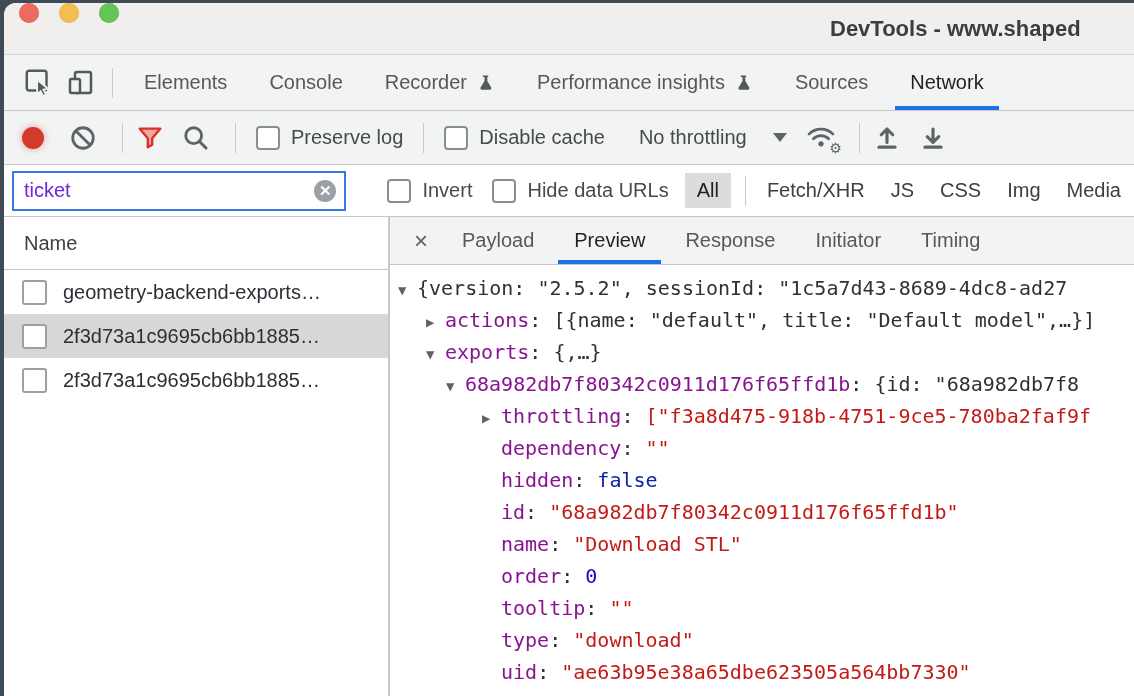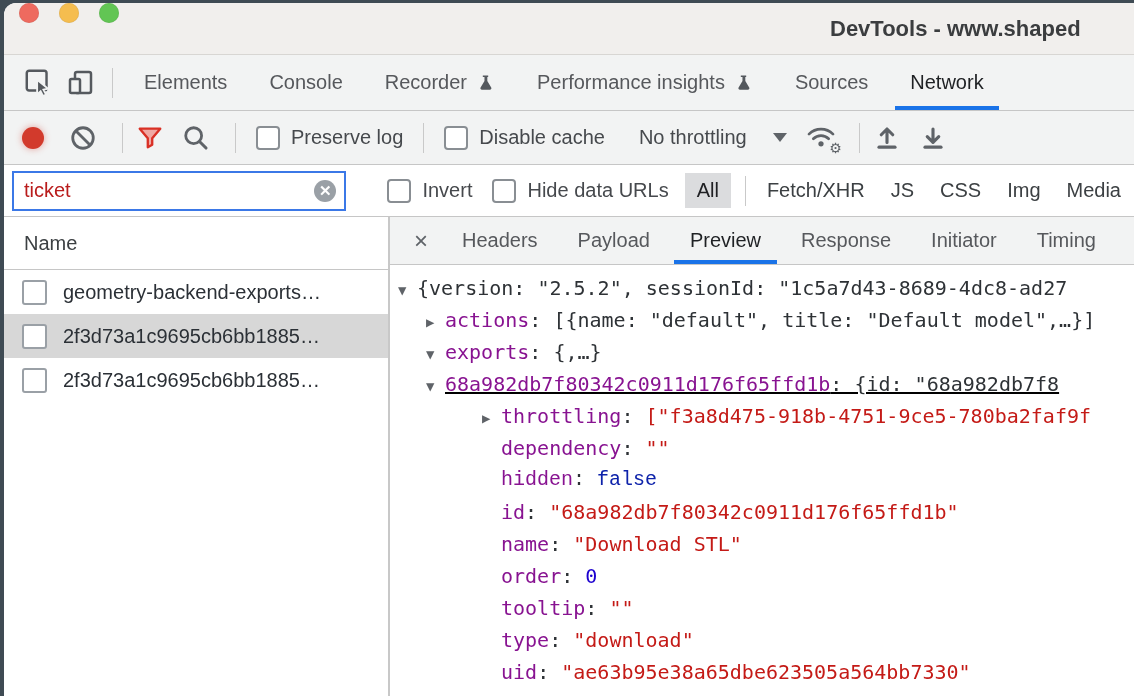--- a/index.html
+++ b/index.html
@@ -36,21 +36,21 @@
   .throttle{display:flex;align-items:center;gap:26px;font-size:20px;color:#46494d;margin:0 8px 0 24px;}
   .caret{width:0;height:0;border-left:7px solid transparent;border-right:7px solid transparent;border-top:9px solid #5f6368;}
   .wifiwrap{position:relative;width:34px;height:32px;margin:0 10px;}
   .gearglyph{position:absolute;right:-3px;bottom:-2px;font-size:14px;color:#5f6368;}
 
   
   .filterrow{height:51px;flex:0 0 51px;background:#fff;border-bottom:1px solid #c6c6c6;
     display:flex;align-items:center;white-space:nowrap;}
   .filterbox{width:322px;height:36px;margin-left:8px;border:2px solid #3b78e7;background:#fff;
     display:flex;align-items:center;padding:0 8px 0 10px;}
-  .filterbox input{border:none;outline:none;flex:1;font-size:20px;color:#b91c1c;font-family:"Liberation Sans",sans-serif;background:transparent;padding:0;}
+  .filterbox input{border:none;outline:none;flex:1;font-size:20px;color:#6d28d9;font-family:"Liberation Sans",sans-serif;background:transparent;padding:0;}
   .clearbtn{width:22px;height:22px;border-radius:50%;background:#9aa0a6;color:#fff;display:flex;
     align-items:center;justify-content:center;font-size:15px;font-weight:bold;flex:0 0 auto;}
   .pill{background:#dbdcde;border-radius:0;padding:6px 12px;font-size:20px;color:#202124;margin:0 6px;}
   .ftype{font-size:20px;color:#3c4043;margin:0 13px;}
   .filterrow .vsep{margin:0 8px;}
 
   
   .content{flex:1;display:flex;min-height:0;}
   .leftpanel{width:384px;flex:0 0 384px;border-right:2px solid #c8c8c8;display:flex;flex-direction:column;background:#fff;}
   .namehdr{height:52px;flex:0 0 52px;border-bottom:1px solid #c6c6c6;display:flex;align-items:center;
@@ -257,36 +257,35 @@
           </div>
         </div>
     </div>
 
     <div class="rightpanel">
       <div class="dtabs">
         <div class="dclose">
           <span>×</span>
         </div>
         <div style="display:flex;height:100%;">
-            <div class="dtab">Headers</div>
             <div class="dtab">Payload</div>
             <div class="dtab active">Preview</div>
             <div class="dtab">Response</div>
             <div class="dtab">Initiator</div>
             <div class="dtab">Timing</div>
           </div>
       </div>
       <div class="json">
           <div class="jline" style="padding-left: 8px;"><span class="arr">▼</span><span class="p">{version: "2.5.2", sessionId: "1c5a7d43-8689-4dc8-ad27</span></div>
           <div class="jline" style="padding-left: 36px;"><span class="arr">▶</span><span class="k">actions</span><span class="p">: [{name: "default", title: "Default model",…}]</span></div>
           <div class="jline" style="padding-left: 36px;"><span class="arr">▼</span><span class="k">exports</span><span class="p">: {,…}</span></div>
-          <div class="jline" style="padding-left: 36px; text-decoration: underline;"><span class="arr">▼</span><span class="k">68a982db7f80342c0911d176f65ffd1b</span><span class="p">: {id: "68a982db7f8</span></div>
+          <div class="jline" style="padding-left: 56px;"><span class="arr">▼</span><span class="k">68a982db7f80342c0911d176f65ffd1b</span><span class="p">: {id: "68a982db7f8</span></div>
           <div class="jline" style="padding-left: 92px;"><span class="arr">▶</span><span class="k">throttling</span><span class="p">: </span><span class="s">["f3a8d475-918b-4751-9ce5-780ba2faf9f</span></div>
           <div class="jline" style="padding-left: 92px;"><span class="arr"></span><span class="k">dependency</span><span class="p">: </span><span class="s">""</span></div>
-          <div class="jline" style="padding-left: 92px; font-family: Liberation Mono, monospace;"><span class="arr"></span><span class="k">hidden</span><span class="p">: </span><span class="b">false</span></div>
+          <div class="jline" style="padding-left: 92px;"><span class="arr"></span><span class="k">hidden</span><span class="p">: </span><span class="b">false</span></div>
           <div class="jline" style="padding-left: 92px;"><span class="arr"></span><span class="k">id</span><span class="p">: </span><span class="s">"68a982db7f80342c0911d176f65ffd1b"</span></div>
           <div class="jline" style="padding-left: 92px;"><span class="arr"></span><span class="k">name</span><span class="p">: </span><span class="s">"Download STL"</span></div>
           <div class="jline" style="padding-left: 92px;"><span class="arr"></span><span class="k">order</span><span class="p">: </span><span class="n">0</span></div>
           <div class="jline" style="padding-left: 92px;"><span class="arr"></span><span class="k">tooltip</span><span class="p">: </span><span class="s">""</span></div>
           <div class="jline" style="padding-left: 92px;"><span class="arr"></span><span class="k">type</span><span class="p">: </span><span class="s">"download"</span></div>
           <div class="jline" style="padding-left: 92px;"><span class="arr"></span><span class="k">uid</span><span class="p">: </span><span class="s">"ae63b95e38a65dbe623505a564bb7330"</span></div>
         </div>
     </div>
   </div>
 

